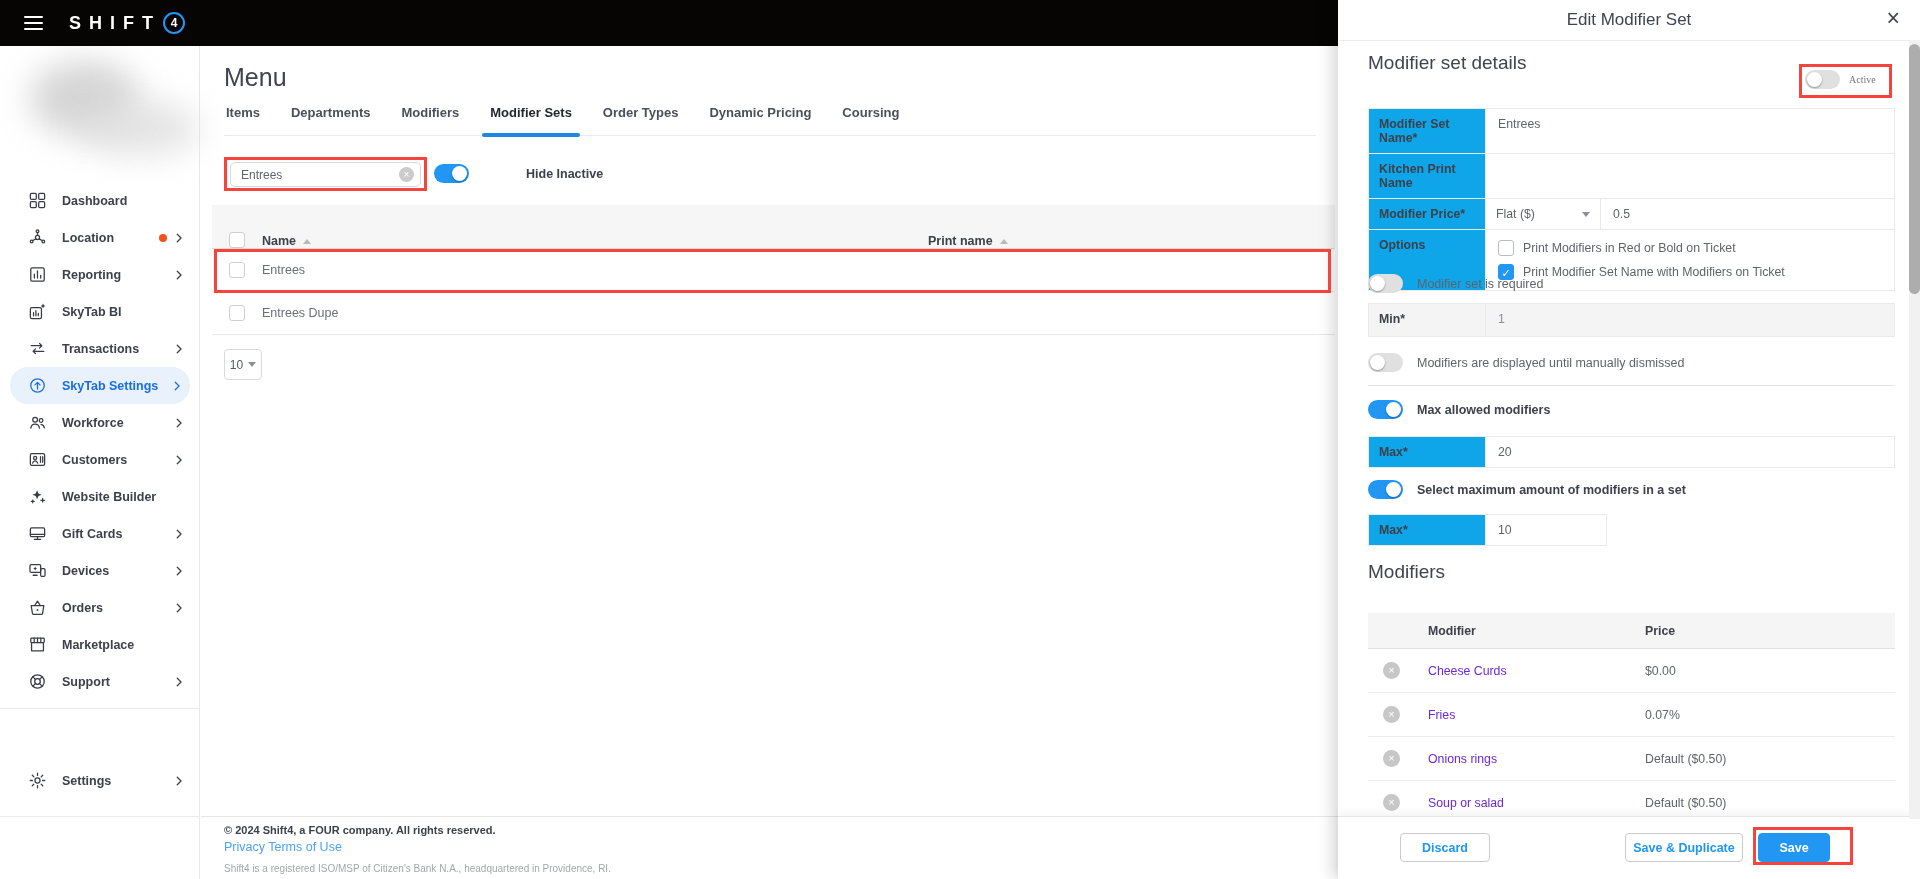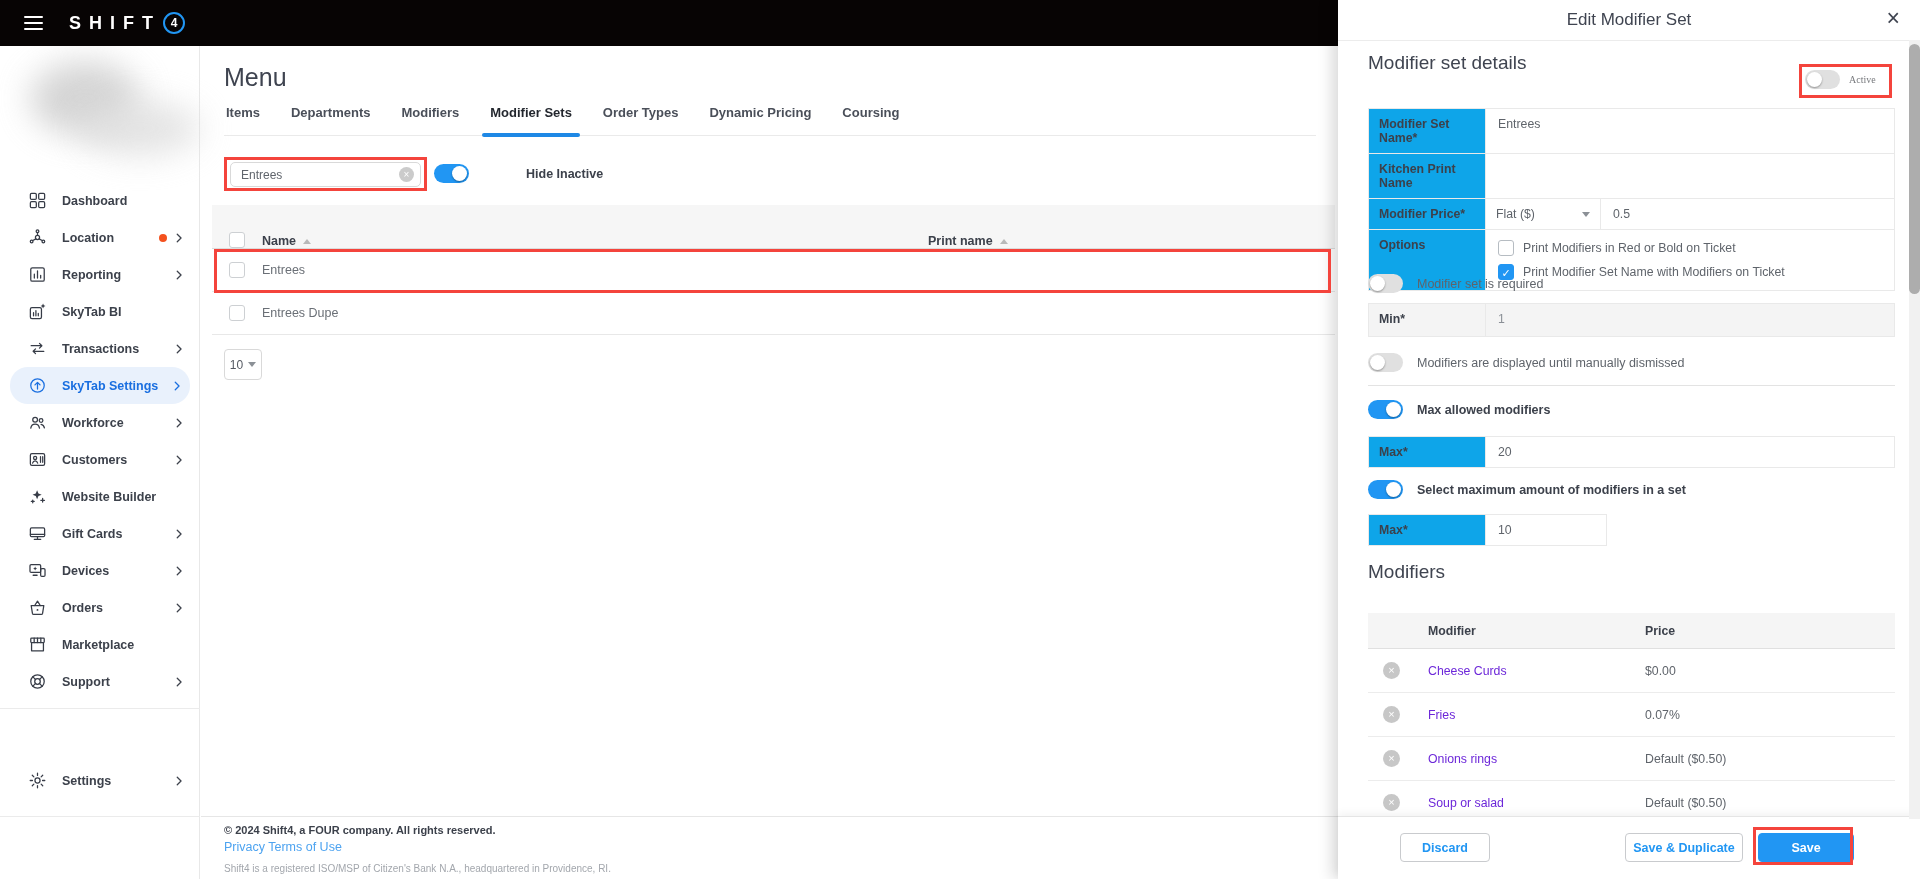--- a/index.html
+++ b/index.html
@@ -122,21 +122,21 @@
     font-size:11px; line-height:17px; text-align:center; cursor:pointer; }
 
   .panel-footer { position:absolute; left:0; top:816px; width:582px; height:63px; background:#fff; border-top:1px solid #e5e5e5;
     box-shadow:0 -3px 8px rgba(0,0,0,.05); z-index:12; }
   .btn { position:absolute; top:16px; height:29px; border-radius:4px; font-family:"Liberation Sans",sans-serif; font-size:12.5px;
     font-weight:700; cursor:pointer; display:flex; align-items:center; justify-content:center; }
   .btn.outline { background:#fff; border:1px solid #c9cbce; color:#2196f3; }
   .btn.primary { background:#2196f3; border:1px solid #2196f3; color:#fff; }
   .btn-discard { left:15px; width:90px;margin-left:47px; }
   .btn-dup { left:287px; width:118px; }
-  .btn-save { left:420px; width:96px; }
+  .btn-save { left:420px; width:72px; }
 
   
   .scroll-track { position:absolute; left:1909px; top:40px; width:11px; height:779px; background:#f1f1f1; z-index:11; }
   .scroll-thumb { position:absolute; left:0px; top:4px; width:11px; height:250px; background:#adadad; border-radius:6px; }
 
   
   .anno { position:absolute; border:3px solid #f4443c; z-index:20; pointer-events:none; }
   .anno-search { left:224px; top:157px; width:203px; height:34px; }
   .anno-row { left:214px; top:249px; width:1117px; height:44px; }
   .anno-active { left:1799px; top:64px; width:93px; height:34px; }

